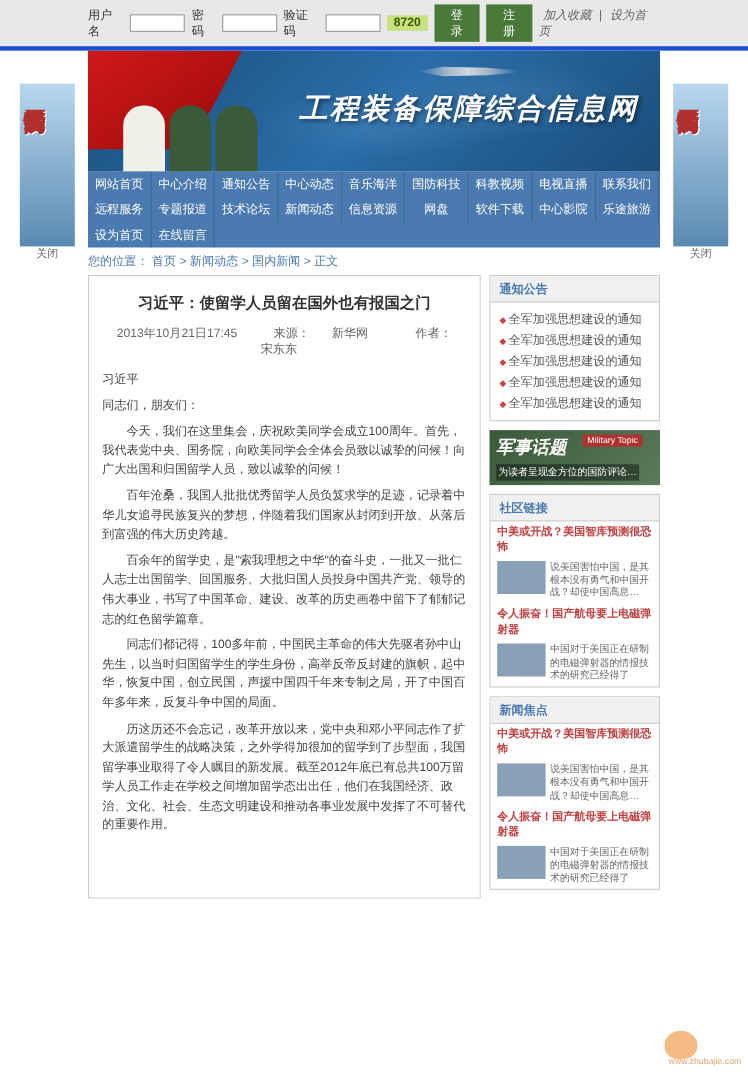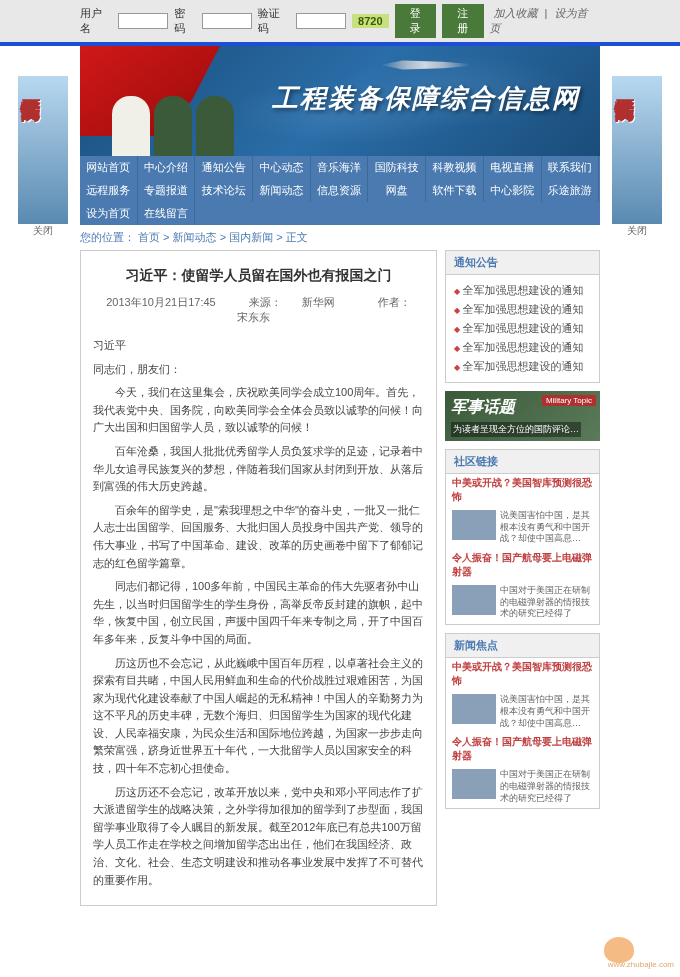--- a/index.html
+++ b/index.html
@@ -46,21 +46,21 @@
 .article .body p.noindent { text-indent: 0; }
 
 .sidebar { width: 155px; }
 .side-box { border: 1px solid #ccc; margin-bottom: 8px; background: #fff; }
 .side-box h3 { background: #f0f0f0; font-size: 11px; padding: 4px 8px; color: #4a7ab0; font-weight: bold; border-bottom: 1px solid #ccc; }
 .side-box ul { list-style: none; padding: 6px 8px; }
 .side-box li { font-size: 11px; padding: 2px 0; color: #555; }
 .side-box li::before { content: "◆ "; color: #d04040; font-size: 8px; }
 .side-banner { height: 50px; background: linear-gradient(135deg,#3a5a3a,#5a7a5a); color: #fff; position: relative; margin-bottom: 8px; }
 .side-banner .big { position: absolute; left: 6px; top: 6px; font-size: 16px; font-weight: bold; font-style: italic; }
-.side-banner .tag { position: absolute; right: 4px; top: 4px; background: #b03030; color:#fff; font-size: 8px; padding: 1px 4px; }
+.side-banner .tag { position: absolute; right: 16px; top: 4px; background: #b03030; color:#fff; font-size: 8px; padding: 1px 4px; }
 .side-banner .sub { position: absolute; left: 6px; bottom: 4px; font-size: 9px; background: rgba(0,0,0,0.4); padding: 1px 2px; }
 .side-news-item { display: flex; padding: 4px 6px; gap: 4px; }
 .side-news-item .thumb { width: 44px; height: 30px; background: #8aa0b8; flex-shrink: 0; }
 .side-news-item .txt { font-size: 9px; color: #666; line-height: 1.3; }
 .side-news-title { font-size: 10px; color: #c04040; font-weight: bold; padding: 2px 6px; }
 .pig-logo { position: fixed; right: 6px; bottom: 6px; width: 70px; height: 36px; opacity: 0.7; }
 .pig-logo .pig { width: 30px; height: 26px; background: #f0a050; border-radius: 50% 50% 45% 45%; position: absolute; left: 0; top: 2px; }
 .pig-logo .txt { position: absolute; right: 0; bottom: 2px; font-size: 8px; color: #d08030; }
 </style>
 </head>
@@ -146,21 +146,20 @@
           <span><span>来源：</span><span>新华网</span></span>
           <span><span>作者：</span><span>宋东东</span></span>
         </div>
         <div class="body" id="article-body">
             <p class="noindent">习近平</p>
             <p class="noindent">同志们，朋友们：</p>
             <p>今天，我们在这里集会，庆祝欧美同学会成立100周年。首先，我代表党中央、国务院，向欧美同学会全体会员致以诚挚的问候！向广大出国和归国留学人员，致以诚挚的问候！</p>
             <p>百年沧桑，我国人批批优秀留学人员负笈求学的足迹，记录着中华儿女追寻民族复兴的梦想，伴随着我们国家从封闭到开放、从落后到富强的伟大历史跨越。</p>
             <p>百余年的留学史，是"索我理想之中华"的奋斗史，一批又一批仁人志士出国留学、回国服务、大批归国人员投身中国共产党、领导的伟大事业，书写了中国革命、建设、改革的历史画卷中留下了郁郁记志的红色留学篇章。</p>
             <p>同志们都记得，100多年前，中国民主革命的伟大先驱者孙中山先生，以当时归国留学生的学生身份，高举反帝反封建的旗帜，起中华，恢复中国，创立民国，声援中国四千年来专制之局，开了中国百年多年来，反复斗争中国的局面。</p>
-            <p>历这历也不会忘记，从此巍峨中国百年历程，以卓著社会主义的探索有目共睹，中国人民用鲜血和生命的代价战胜过艰难困苦，为国家为现代化建设奉献了中国人崛起的无私精神！中国人的辛勤努力为这不平凡的历史丰碑，无数个海归、归国留学生为国家的现代化建设、人民幸福安康，为民众生活和国际地位跨越，为国家一步步走向繁荣富强，跻身近世界五十年代，一大批留学人员以国家安全的科技，四十年不忘初心担使命。</p>
             <p>历这历还不会忘记，改革开放以来，党中央和邓小平同志作了扩大派遣留学生的战略决策，之外学得加很加的留学到了步型面，我国留学事业取得了令人瞩目的新发展。截至2012年底已有总共100万留学人员工作走在学校之间增加留学态出出任，他们在我国经济、政治、文化、社会、生态文明建设和推动各事业发展中发挥了不可替代的重要作用。</p>
           </div>
       </div>
 
       <div class="sidebar">
         <div class="side-box">
           <h3>通知公告</h3>
           <ul id="notice-list">
               <li>全军加强思想建设的通知</li>
               <li>全军加强思想建设的通知</li>

